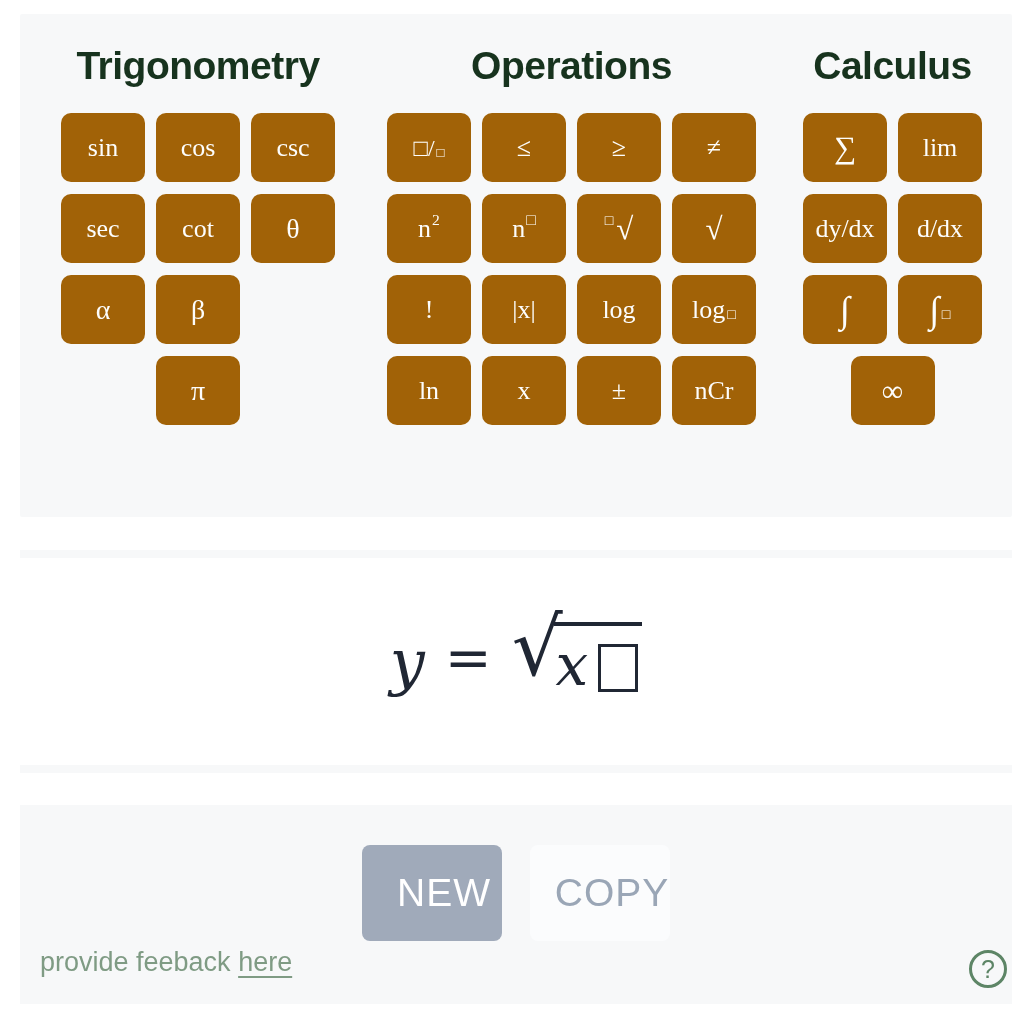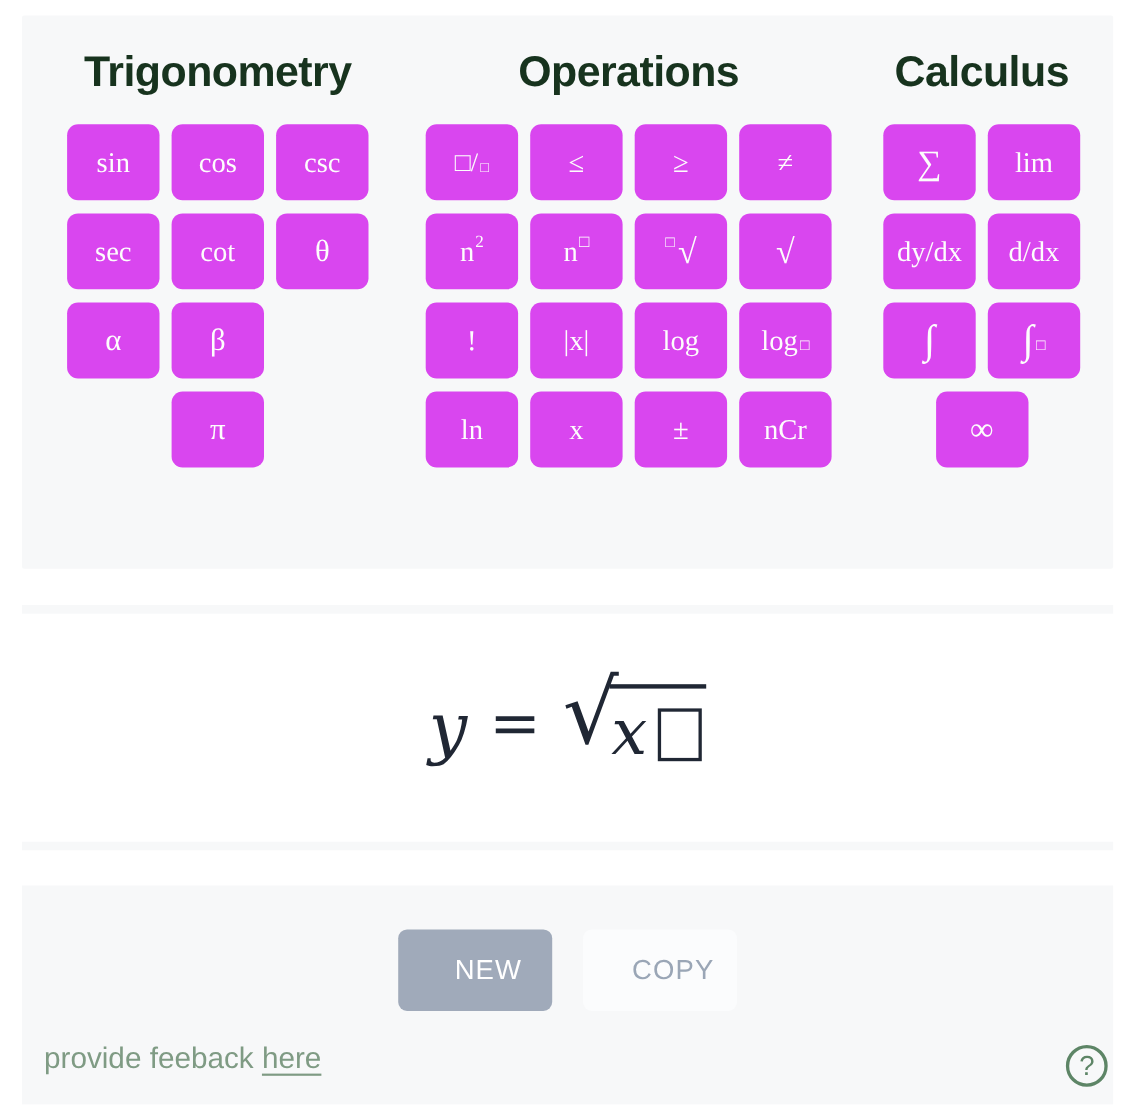--- a/index.html
+++ b/index.html
@@ -22,21 +22,21 @@
     margin:0 0 26px 0; text-align:center;
     font-size:39px; line-height:42px; font-weight:700; color:#17331e;
     letter-spacing:-0.5px; white-space:nowrap;
   }
   .grid { display:grid; gap:12px 11px; justify-content:start; }
   .cols-3 { grid-template-columns:repeat(3, 84px); }
   .cols-4 { grid-template-columns:repeat(4, 84px); }
   .cols-2 { grid-template-columns:repeat(2, 84px); }
   .key {
     width:84px; height:69px; border:none; border-radius:10px;
-    background:#d946ef; color:#fdfdfc; cursor:pointer;
+    background:#a16207; color:#fdfdfc; cursor:pointer;
     display:flex; align-items:center; justify-content:center;
     font-family:"Liberation Serif","DejaVu Sans",serif;
     font-size:26px; line-height:1; padding:0;
   }
   .key .presup { font-size:0.55em; transform:translateY(-0.55em); margin-right:3px; }
   .key .sup    { font-size:0.6em;  transform:translateY(-0.55em); margin-left:1px; }
   .key .sub    { font-size:0.55em; transform:translateY(0.35em);  margin-left:2px; }
   .center-self { justify-self:center; }
 
   [data-name="key-sum"] .key-label { font-size:31px; }
@@ -81,22 +81,22 @@
   
   .bottom-panel {
     position:absolute; left:20px; top:805px; width:992px; height:199px;
     background:#f7f8f9;
   }
   .action-row {
     position:absolute; left:50%; transform:translateX(-50%); top:40px;
     display:flex; gap:28px;
   }
   .btn {
-    width:140px; height:74px; border:none; border-radius:8px;
-    font-family:"Liberation Sans", sans-serif; font-size:25px; letter-spacing:1px;
+    width:140px; height:96px; border:none; border-radius:8px;
+    font-family:"Liberation Sans", sans-serif; font-size:39px; letter-spacing:1px;
     display:flex; align-items:center; justify-content:center; cursor:pointer;padding-left:30px;
   }
   .btn-new  { background:#a0aaba; color:#ffffff; }
   .btn-copy { background:#fbfcfd; color:#9aa6b6; }
 
   .feedback {
     position:absolute; left:20px; bottom:26px;
     font-size:27px; color:#7f9b84; white-space:nowrap;
   }
   .feedback a { color:#7f9b84; text-decoration:underline; text-underline-offset:5px; cursor:pointer; }

